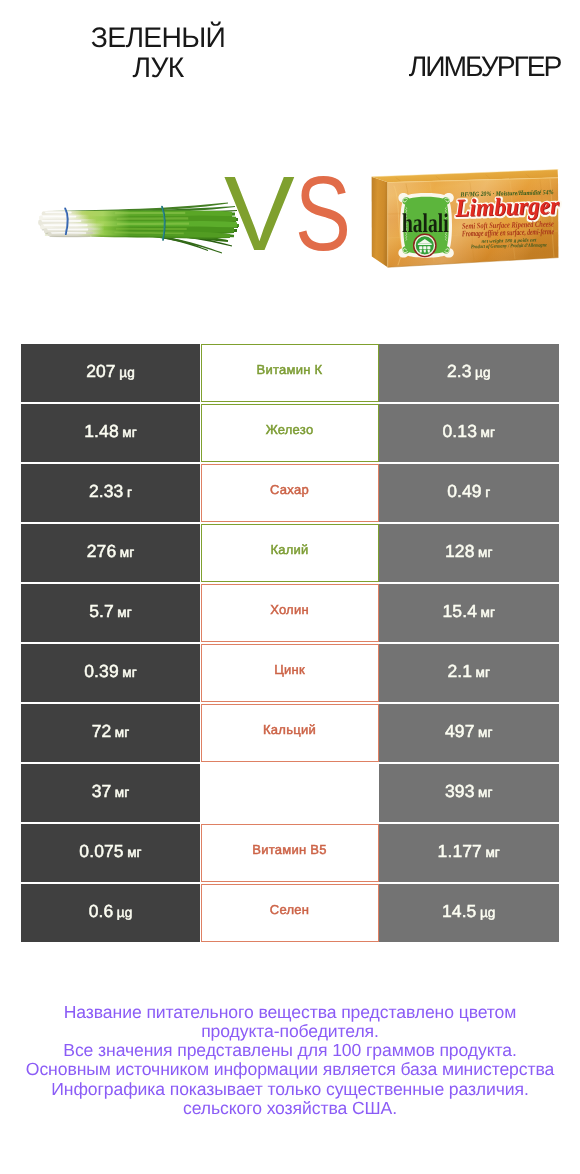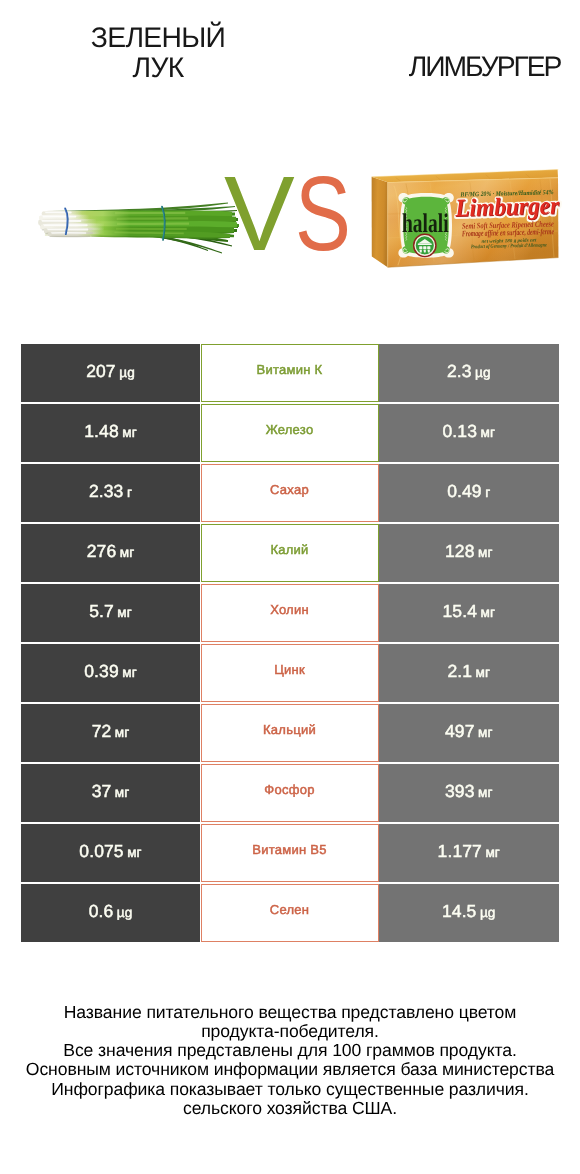--- a/index.html
+++ b/index.html
@@ -47,21 +47,21 @@
   .val .u{font-size:13.6px;font-weight:400;margin-left:3.5px;}
   .lbl{font-size:13px;font-weight:400;letter-spacing:0.25px;white-space:nowrap;position:relative;top:-3px;
        -webkit-text-stroke:0.48px currentColor;}
   .win-l .c-m{border-color:#7FA02E;}
   .win-l .lbl{color:#7C9C33;}
   .win-r .c-m{border-color:#DE8063;}
   .win-r .lbl{color:#CC6347;}
 
   
   .foot{position:absolute;left:0;top:1003px;width:580px;text-align:center;
-        color:#000000;font-size:17.6px;line-height:19.15px;letter-spacing:-0.1px;}
+        color:#8b5cf6;font-size:17.6px;line-height:19.15px;letter-spacing:-0.1px;}
   .foot div{white-space:nowrap;}
 </style>
 </head>
 <body>
 
 <div class="page">
 
   <div class="hdr">
     <div class="ttl ttl-l">
       <span>ЗЕЛЕНЫЙ</span><br>
@@ -473,23 +473,20 @@
           <span class="lbl">Кальций</span>
         </div>
         <div class="cell c-r">
           <span class="val">497<span class="u">мг</span></span>
         </div>
       </div>
       <div class="row win-r">
         <div class="cell c-l">
           <span class="val">37<span class="u">мг</span></span>
         </div>
-        <div class="cell c-m">
-          <span class="lbl">Фосфор</span>
-        </div>
         <div class="cell c-r">
           <span class="val">393<span class="u">мг</span></span>
         </div>
       </div>
       <div class="row win-r">
         <div class="cell c-l">
           <span class="val">0.075<span class="u">мг</span></span>
         </div>
         <div class="cell c-m">
           <span class="lbl">Витамин B5</span>

